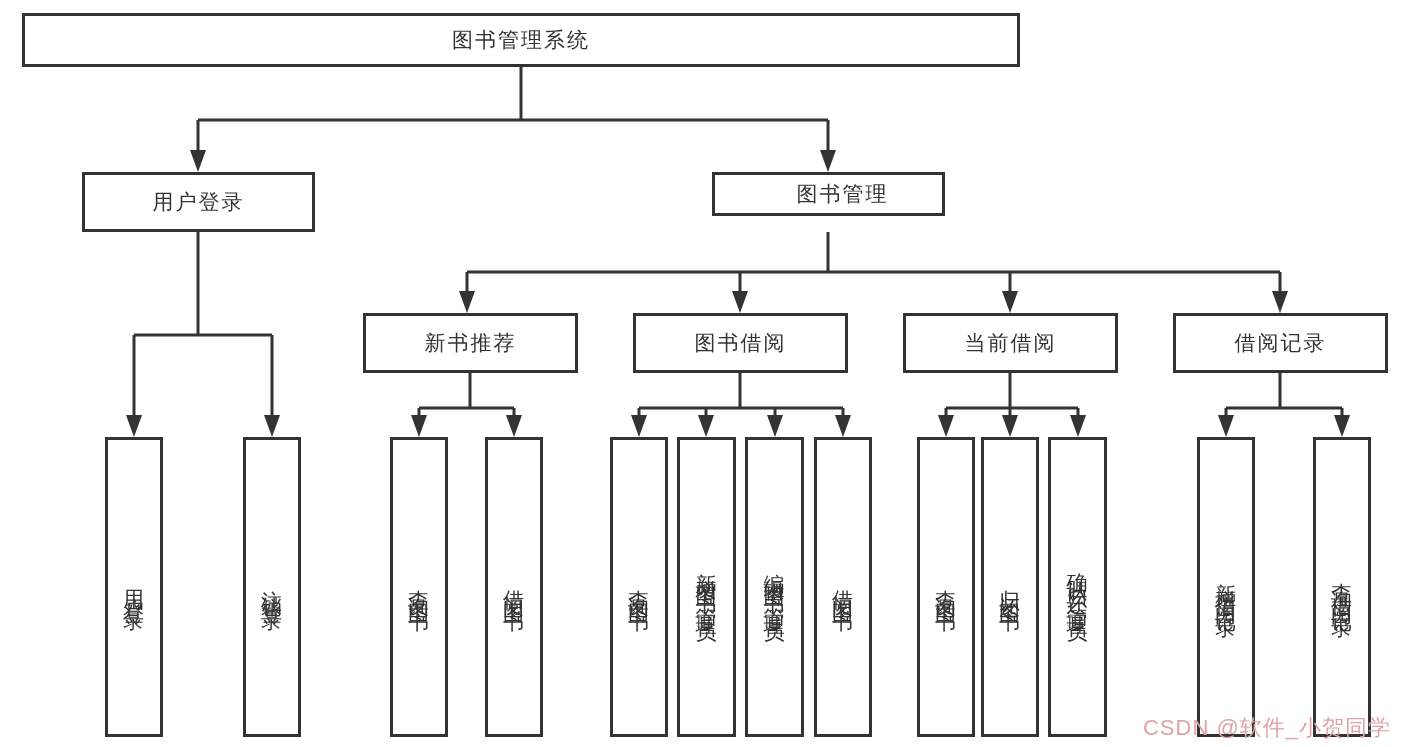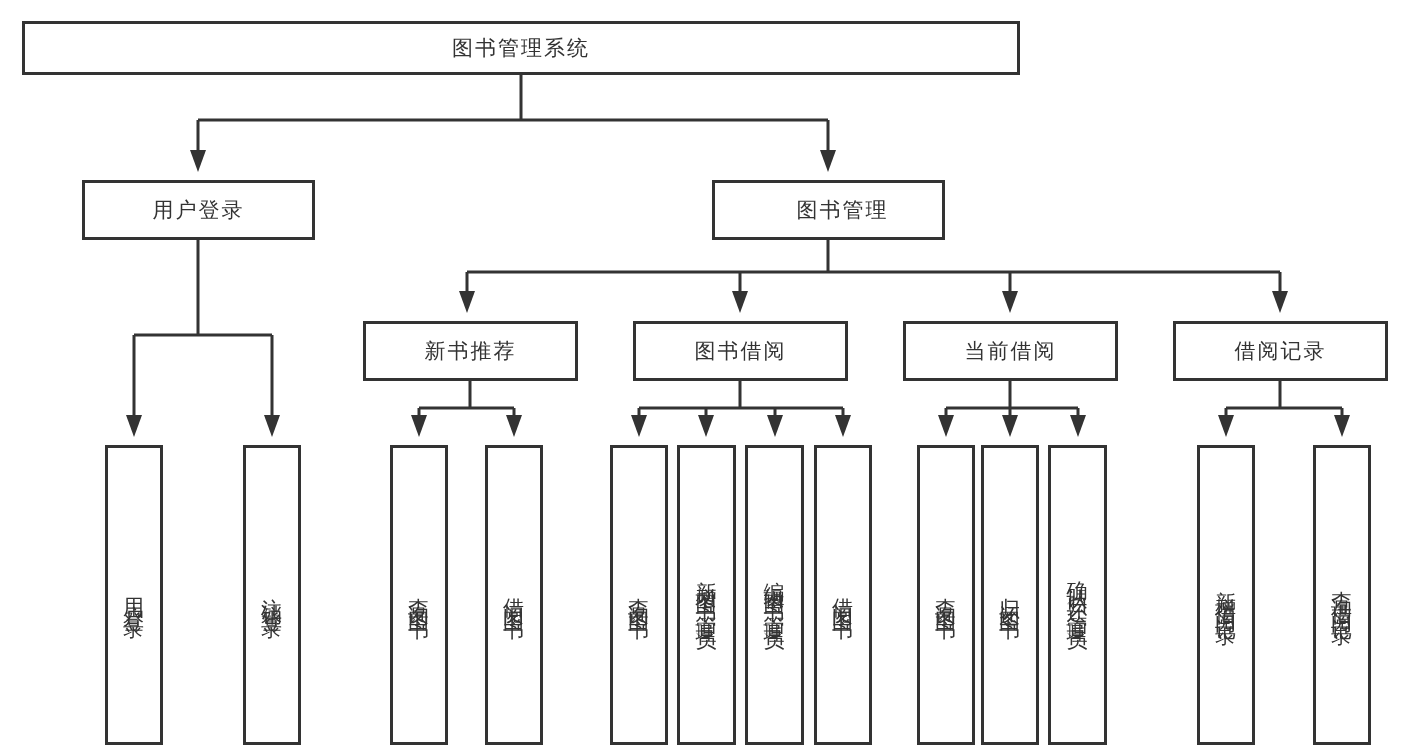--- a/index.html
+++ b/index.html
@@ -18,36 +18,35 @@
 
   .node {
     position: absolute;
     background: #ffffff;
     border: 3px solid var(--ink);
     display: flex;
     align-items: center;
     justify-content: center;
     font-size: 21px;
     color: var(--ink);
-    margin-top: 8px;
   }
   .hnode span { letter-spacing: 2px; white-space: nowrap; }
 
   .vnode span {
     writing-mode: vertical-rl;
     text-orientation: mixed;
     letter-spacing: 7px;
     line-height: 1;
     white-space: nowrap;
   }
 
   
   .n-root   { left: 22px;   top: 13px;  width: 998px; height: 54px; }
   .n-ul     { left: 82px;   top: 172px; width: 233px; height: 60px; }
-  .n-bm     { left: 712px;  top: 172px; width: 233px; height: 60px; padding-left: 28px; }
+  .n-bm     { left: 712px;  top: 172px; width: 233px; height: 44px; padding-left: 28px; }
   .n-nbr    { left: 363px;  top: 313px; width: 215px; height: 60px; }
   .n-bb     { left: 633px;  top: 313px; width: 215px; height: 60px; }
   .n-cb     { left: 903px;  top: 313px; width: 215px; height: 60px; }
   .n-br     { left: 1173px; top: 313px; width: 215px; height: 60px; }
 
   .leaf { top: 437px; width: 58px; height: 300px; }
   .l-ul0 { left: 105px; }  .l-ul1 { left: 243px; }
   .l-nbr0 { left: 390px; } .l-nbr1 { left: 485px; }
   .l-bb0 { left: 610px; }  .l-bb1 { left: 677px; width: 59px; }
   .l-bb2 { left: 745px; width: 59px; } .l-bb3 { left: 814px; }
@@ -166,14 +165,15 @@
     <span>确认归还（管理员）</span>
   </div>
 
   <div class="node vnode leaf l-br0">
     <span>新增借阅记录</span>
   </div>
   <div class="node vnode leaf l-br1">
     <span>查询借阅记录</span>
   </div>
 
+  <div class="watermark" style="color: rgb(223, 163, 163);">CSDN @软件_小贺同学</div>
 
 </div>
 
 </body></html>

